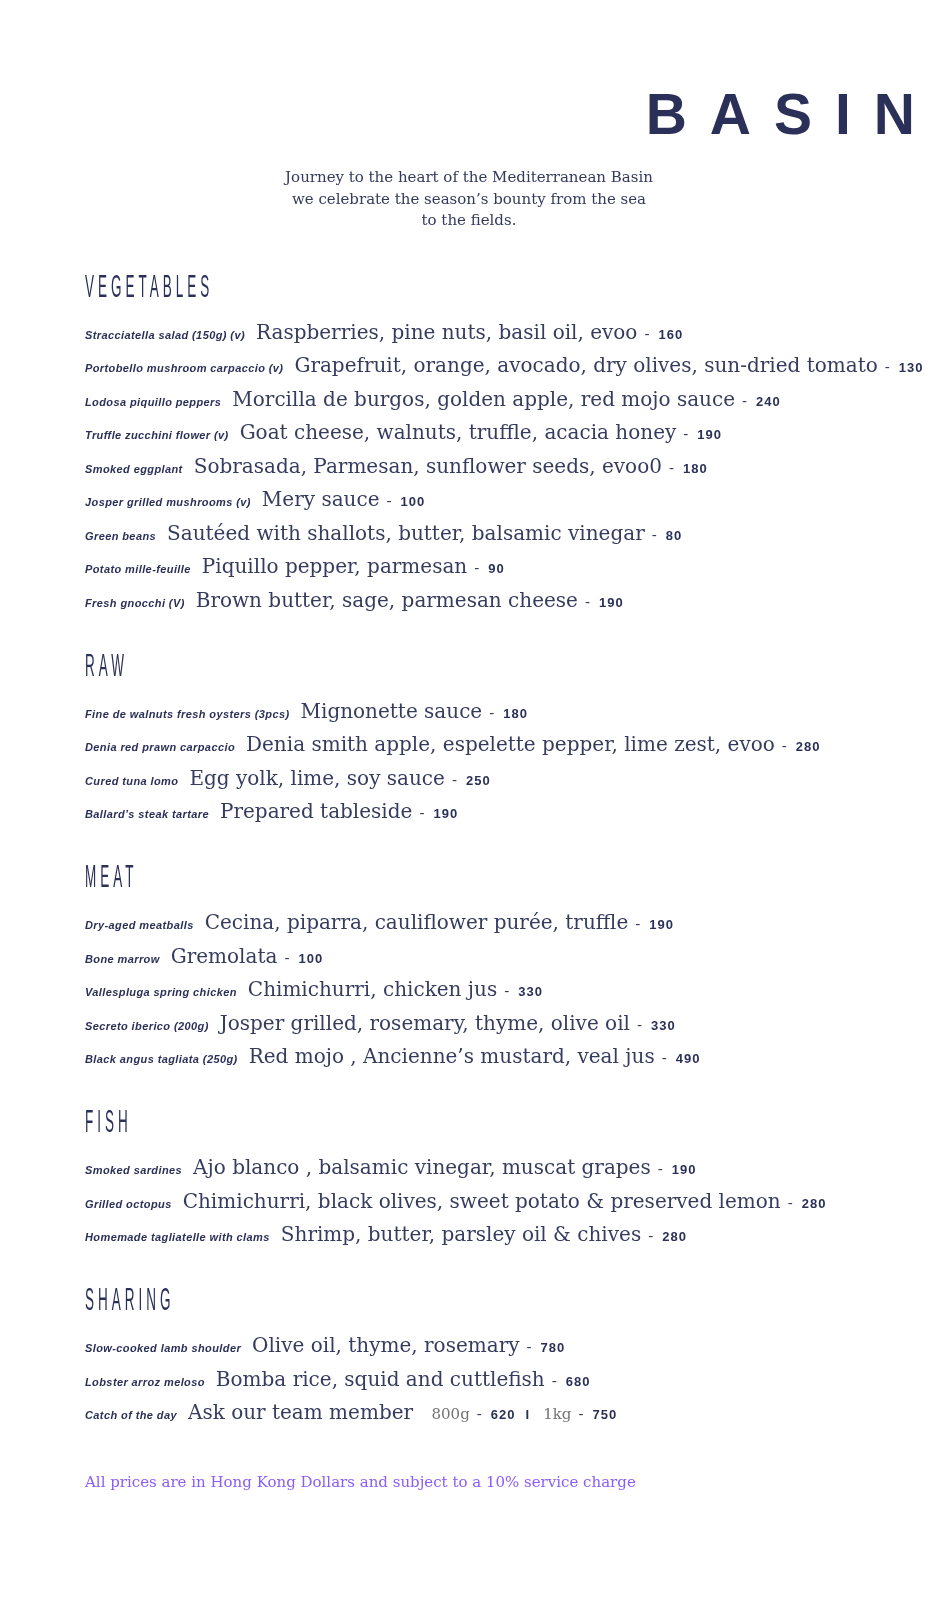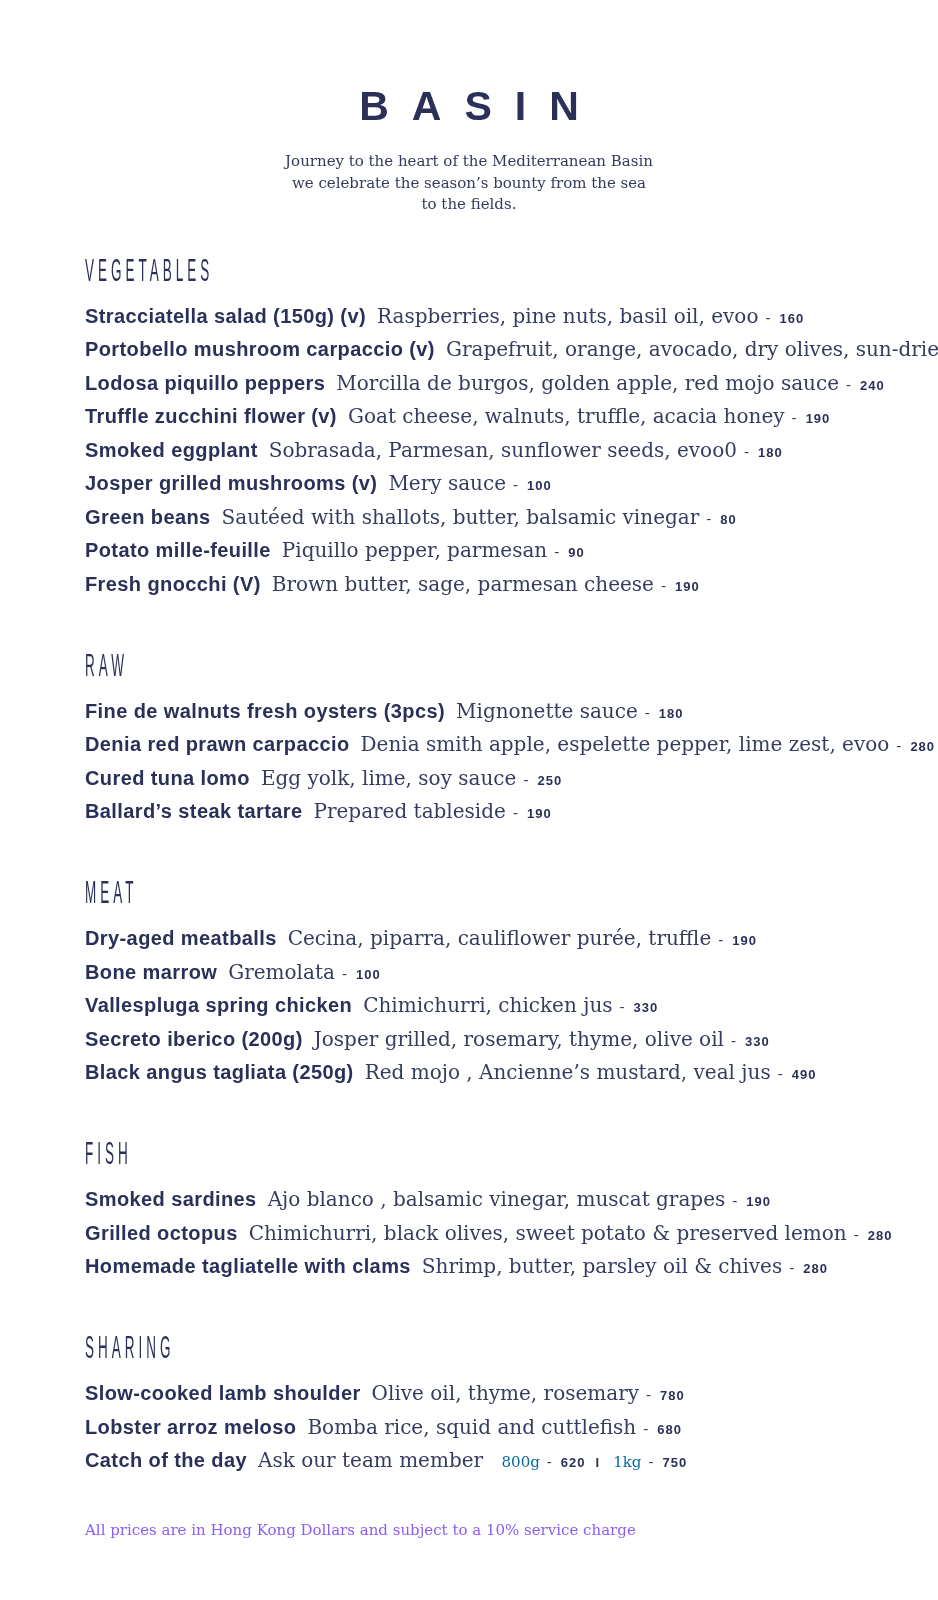--- a/index.html
+++ b/index.html
@@ -8,63 +8,64 @@
     height: 1600px;
     background: #ffffff;
     overflow: hidden;
     font-family: "Liberation Sans", sans-serif;
     color: #2b3058;
   }
   .page { width: 938px; height: 1600px; position: relative; }
 
   .logo {
     margin: 86px 0 0 0;
-    text-align: center;
-    font-size: 41px;
+    text-align: right;
+    font-size: 57px;
     line-height: 1;
     font-weight: 700;
     letter-spacing: 23px;
     padding-left: 23px; 
     color: #2b3058;
   }
 
   .tagline {
     margin-top: 24px;
     text-align: center;
     font-family: "DejaVu Serif", serif;
     font-size: 15px;
     line-height: 21.5px;
     color: #333a5c;
   }
 
   #sections { margin: 42px 0 0 85px; }
-  .menu-section { margin-top: 56px; }
+  .menu-section { margin-top: 40px; }
   .menu-section:first-child { margin-top: 0; }
 
   .section-title { margin: 0 0 17px 0; height: 31px; }
   .squeeze {
     display: inline-block;
     transform: scale(0.5, 1.18);
     transform-origin: 0 100%;
     font-size: 27px;
     line-height: 31px;
     font-weight: 400;
     letter-spacing: 8px;
     color: #2b3058;
     white-space: nowrap;
   }
 
   .items { list-style: none; margin: 0; padding: 0; }
   .menu-item { white-space: nowrap; line-height: 20px; margin-bottom: 10.5px; }
 
   .item-name {
-    font-size: 20px;
+    font-size: 11px;
     font-weight: 700;
     letter-spacing: 0.4px;
     color: #2b3058;
+    font-style: italic;
   }
   .item-desc {
     font-family: "DejaVu Serif", serif;
     font-size: 20px;
     color: #363c5e;
     margin-left: 11px;
   }
   .item-sep {
     font-family: "DejaVu Serif", serif;
     font-size: 15px;
@@ -73,21 +74,21 @@
   }
   .item-price {
     font-size: 13px;
     font-weight: 700;
     letter-spacing: 1px;
     color: #2b3058;
   }
   .item-size {
     font-family: "DejaVu Serif", serif;
     font-size: 15px;
-    color: #0369a1;
+    color: #737373;
     margin-left: 14px;
   }
   .size-divider {
     font-size: 13px;
     font-weight: 700;
     color: #2b3058;
     margin-left: 10px;
   }
 
   .footer {

